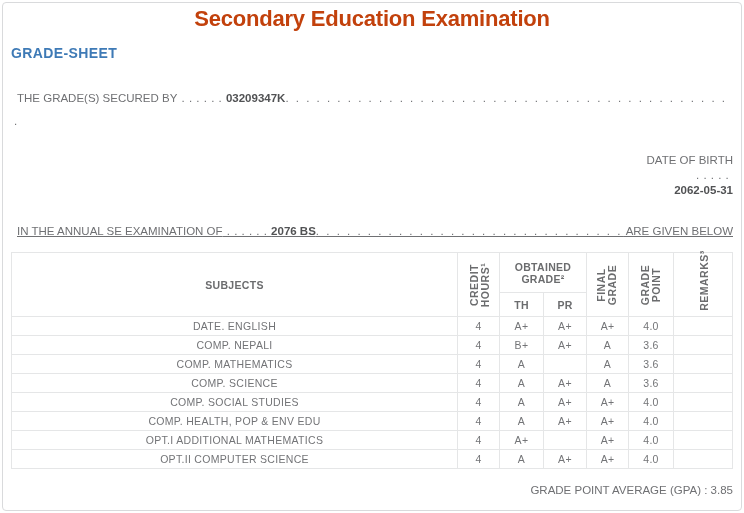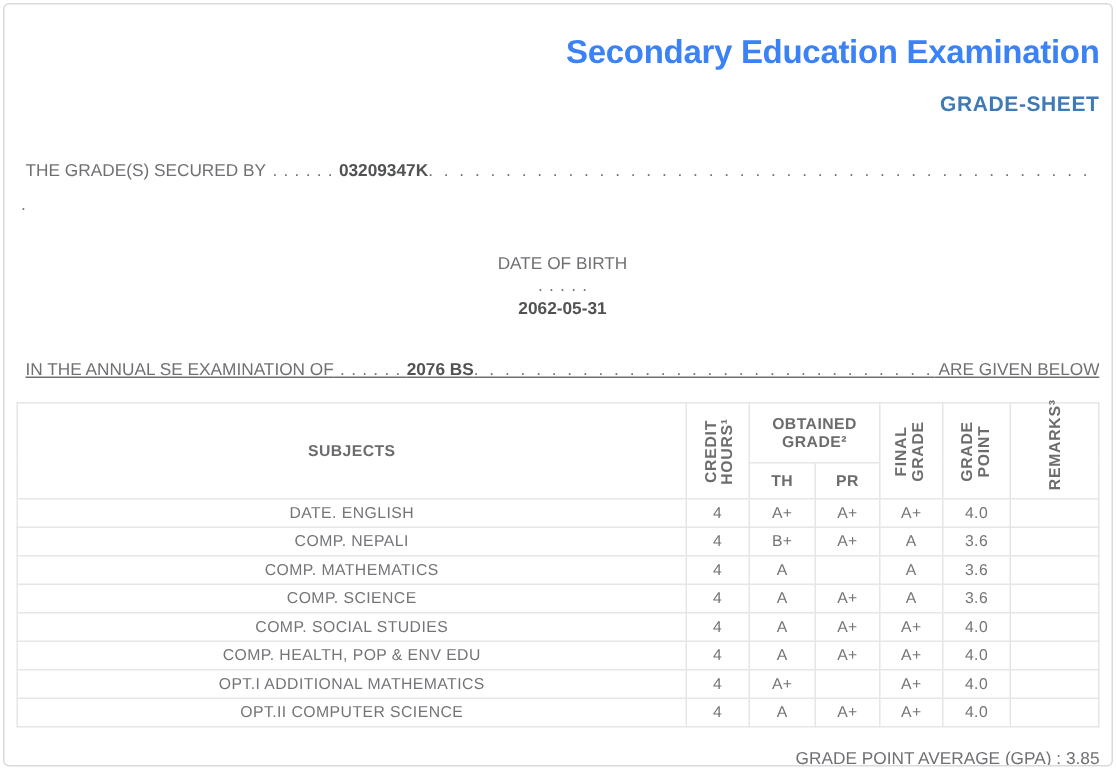--- a/index.html
+++ b/index.html
@@ -3,29 +3,29 @@
 <meta charset="utf-8">
 <style>
   html,body{margin:0;padding:0;background:#fff;}
   body{width:744px;height:513px;position:relative;font-family:"Liberation Sans",sans-serif;}
   .sheet{
     position:absolute;left:2px;top:2px;right:2px;bottom:2px;
     border:1px solid #d9dadc;border-radius:4px;background:#fff;
     padding:0 8px;box-sizing:border-box;overflow:hidden;
   }
   .title{
-    margin-top:20px;text-align:right;color:#3b82f6;
+    margin-top:4px;text-align:center;color:#c2410c;
     font-size:22px;font-weight:bold;letter-spacing:-0.2px;line-height:24px;
   }
   .subtitle{
-    margin-top:14px;text-align:right;color:#3e7ab6;
+    margin-top:14px;text-align:left;color:#3e7ab6;
     font-size:14px;font-weight:bold;letter-spacing:0.4px;line-height:16px;
   }
   .line{
-    display:flex;align-items:center;white-space:pre;
+    display:flex;align-items:flex-end;white-space:pre;
     color:#6f7073;font-size:11.5px;line-height:15px;
     padding-left:6px;overflow:hidden;
   }
   .line .lbl{flex:0 0 auto;}
   .line .val{flex:0 0 auto;font-weight:bold;color:#515254;}
   .line .fill{flex:1 1 0;overflow:hidden;white-space:nowrap;word-spacing:4px;}
   .line .dots{word-spacing:1px;}
   .line .suffix{flex:0 0 auto;}
   .l-secured{margin-top:30px;}
   .l-wrapdot{margin-top:8px;padding-left:3px;color:#6f7073;font-size:11.5px;line-height:15px;}

